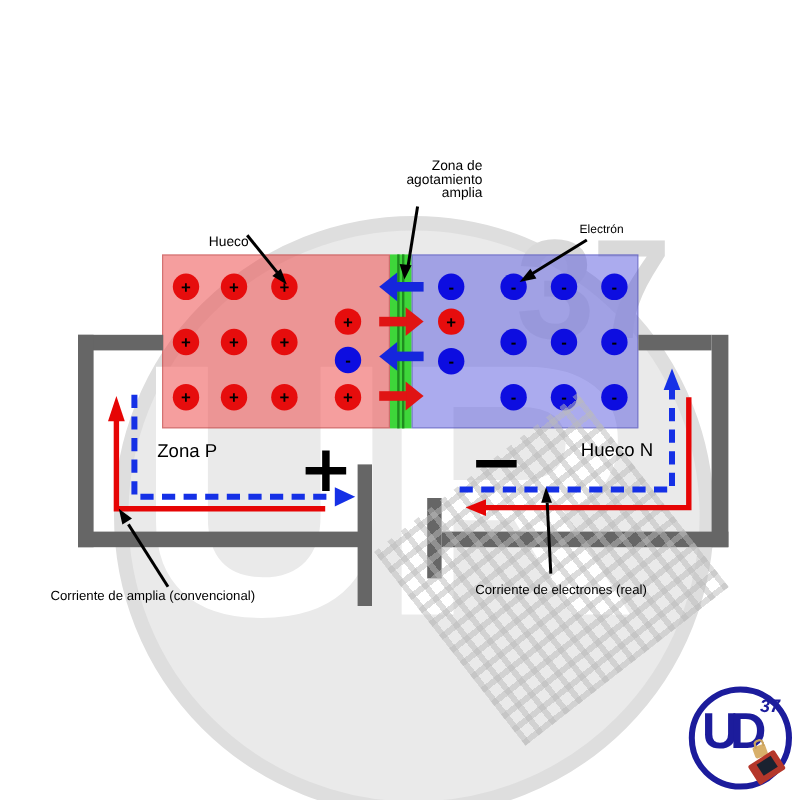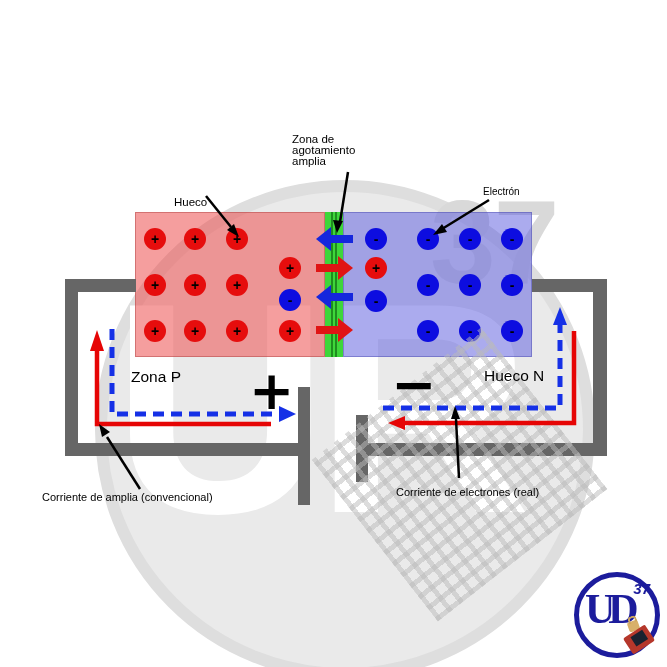--- a/index.html
+++ b/index.html
@@ -1,19 +1,19 @@
 <!DOCTYPE html>
 <html style="--p_region: rgba(236,78,78,0.55); --n_region: rgba(88,88,221,0.50); --depletion: #3ed63a; --depletion_line: #1f8c1f; --hole: #e60d0d; --electron: #0d0de0; --arrow_red: #e01414; --arrow_blue: #1526dd; --current_red: #e60505; --current_blue: #1530e6; --wire: #666666; --watermark_fill: #eaeaea; --watermark_edge: #dedede; --logo_navy: #1c1c9c;"><head>
 <meta charset="utf-8">
 <style>
   html,body{margin:0;padding:0;background:#fff;}
   #stage{position:relative;width:667px;height:667px;background:#fff;overflow:hidden;
          font-family:"Liberation Sans",sans-serif;color:#000;}
   .label{position:absolute;color:#000;}
-  .center{text-align:left;}
+  .center{text-align:right;}
   
   #wm-letters{position:absolute;left:112px;top:258px;font-weight:bold;font-size:300px;
               line-height:300px;color:#ffffff;letter-spacing:-14px;user-select:none;}
   #wm-number{position:absolute;left:430px;top:183px;font-weight:bold;font-size:118px;
              line-height:118px;color:#d9d9d9;letter-spacing:-2px;user-select:none;}
   #wm-pcb{position:absolute;left:352px;top:372px;width:215px;height:205px;
           transform:rotate(-38deg);
           background:
             repeating-linear-gradient(0deg, rgba(186,186,186,0.5) 0 5px, transparent 5px 14px),
             repeating-linear-gradient(90deg, rgba(186,186,186,0.5) 0 5px, transparent 5px 14px);}
@@ -43,21 +43,21 @@
   #depletion-label{left:292px;top:134px;width:110px;font-size:11.5px;line-height:11px;white-space:pre-line;}
   #hole-label{left:174px;top:196px;font-size:11.5px;}
   #electron-label{left:483px;top:186px;font-size:10px;}
   #zona-p-label{left:131px;top:368px;font-size:15.5px;}
   #zona-n-label{left:484px;top:367px;font-size:15.5px;}
   #hole-current-label{left:42px;top:491px;font-size:11px;}
   #electron-current-label{left:396px;top:486px;font-size:11px;}
   
   #logo{position:absolute;left:574px;top:572px;width:86px;height:86px;border-radius:50%;
         border:5px solid var(--logo_navy);background:#fff;box-sizing:border-box;}
-  #logo-letters{position:absolute;left:6px;top:11px;font-family:Liberation Serif, serif;
+  #logo-letters{position:absolute;left:6px;top:11px;font-family:Liberation Sans, sans-serif;
         font-weight:bold;font-size:42px;line-height:42px;color:var(--logo_navy);letter-spacing:-7px;}
   #logo-sup{position:absolute;right:5px;top:3px;font-weight:bold;font-size:15px;color:var(--logo_navy);font-style:italic;}
   #logo-pcb{position:absolute;right:3px;bottom:4px;width:26px;height:19px;background:#b5372b;
         transform:rotate(-33deg);border-radius:2px;}
   #logo-pcb .screen{position:absolute;left:7px;top:3px;width:14px;height:11px;background:#1a2230;}
   #logo-lock{position:absolute;right:16px;bottom:22px;width:11px;height:10px;background:#d8b06a;
         border-radius:2px;transform:rotate(-20deg);}
   #logo-lock:before{content:"";position:absolute;left:2px;top:-5px;width:5px;height:5px;
         border:2px solid #c9a35f;border-bottom:none;border-radius:4px 4px 0 0;}
   svg{position:absolute;left:0;top:0;}

